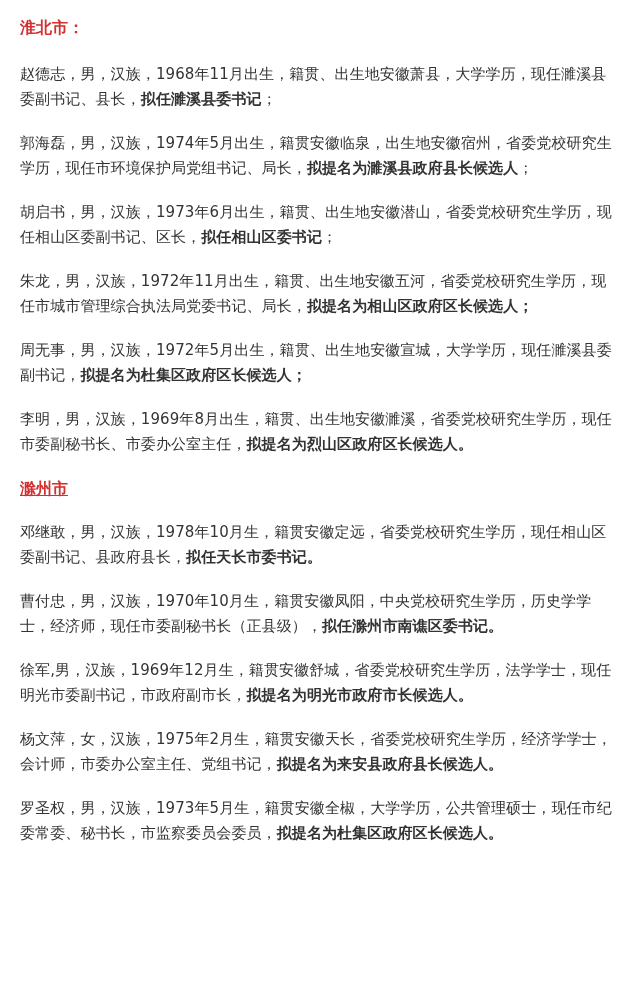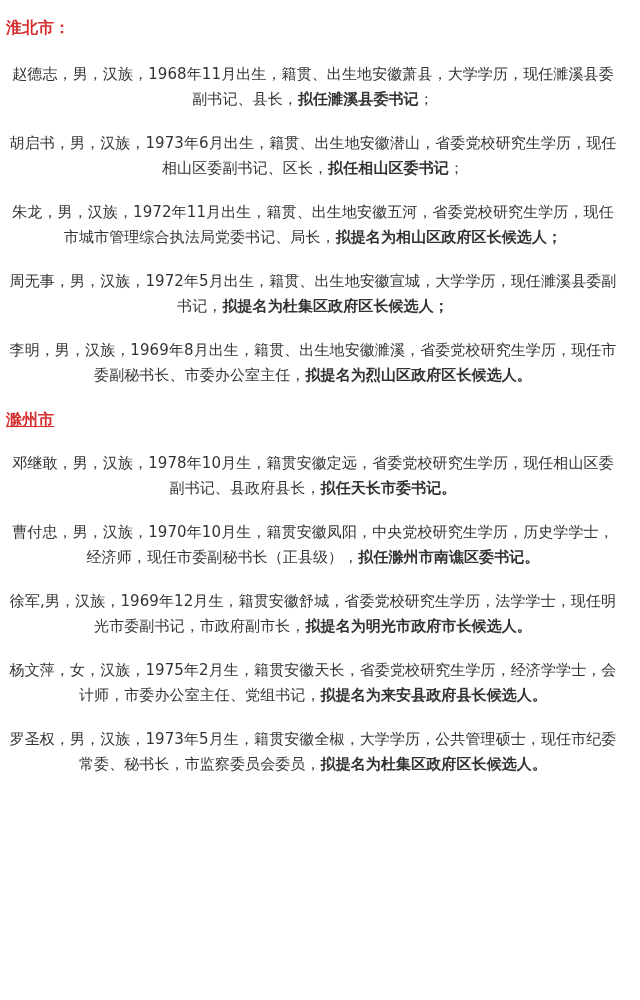--- a/index.html
+++ b/index.html
@@ -1,39 +1,39 @@
 <!DOCTYPE html>
 <html><head>
 <meta charset="utf-8">
 <style>
   html, body { margin: 0; padding: 0; background: #ffffff; }
   body {
     width: 640px; height: 1000px; overflow: hidden;
     font-family: "DejaVu Sans", "Liberation Sans", sans-serif;
     color: #333333;
   }
-  .page { padding: 12px 20px 0 6px; }
+  .page { padding: 12px 20px 0 20px; }
   .section-title {
     color: #d32f2f; font-weight: bold; font-size: 16px;
     line-height: 25px; margin: 3px 0 22px 0;
   }
   .entry {
     font-size: 15px; line-height: 25px; margin: 0 0 19px 0;
     letter-spacing: 0.1px;
-    text-align: center;
   }
   .entry .hl { font-weight: bold; color: #333; }
   .section-title.s2 { margin-top: 0; margin-bottom: 19px; text-decoration: underline; }
 </style>
 </head>
 <body>
 
 <div class="page" id="root">
     <div class="section-title">淮北市：</div>
     <p class="entry"><span>赵德志，男，汉族，1968年11月出生，籍贯、出生地安徽萧县，大学学历，现任濉溪县委副书记、县长，</span><span class="hl">拟任濉溪县委书记</span><span>；</span></p>
+    <p class="entry"><span>郭海磊，男，汉族，1974年5月出生，籍贯安徽临泉，出生地安徽宿州，省委党校研究生学历，现任市环境保护局党组书记、局长，</span><span class="hl">拟提名为濉溪县政府县长候选人</span><span>；</span></p>
     <p class="entry"><span>胡启书，男，汉族，1973年6月出生，籍贯、出生地安徽潜山，省委党校研究生学历，现任相山区委副书记、区长，</span><span class="hl">拟任相山区委书记</span><span>；</span></p>
     <p class="entry"><span>朱龙，男，汉族，1972年11月出生，籍贯、出生地安徽五河，省委党校研究生学历，现任市城市管理综合执法局党委书记、局长，</span><span class="hl">拟提名为相山区政府区长候选人；</span><span></span></p>
     <p class="entry"><span>周无事，男，汉族，1972年5月出生，籍贯、出生地安徽宣城，大学学历，现任濉溪县委副书记，</span><span class="hl">拟提名为杜集区政府区长候选人；</span><span></span></p>
     <p class="entry"><span>李明，男，汉族，1969年8月出生，籍贯、出生地安徽濉溪，省委党校研究生学历，现任市委副秘书长、市委办公室主任，</span><span class="hl">拟提名为烈山区政府区长候选人。</span><span></span></p>
     <div class="section-title s2">滁州市</div>
     <p class="entry"><span>邓继敢，男，汉族，1978年10月生，籍贯安徽定远，省委党校研究生学历，现任相山区委副书记、县政府县长，</span><span class="hl">拟任天长市委书记。</span><span></span></p>
     <p class="entry"><span>曹付忠，男，汉族，1970年10月生，籍贯安徽凤阳，中央党校研究生学历，历史学学士，经济师，现任市委副秘书长（正县级），</span><span class="hl">拟任滁州市南谯区委书记。</span><span></span></p>
     <p class="entry"><span>徐军,男，汉族，1969年12月生，籍贯安徽舒城，省委党校研究生学历，法学学士，现任明光市委副书记，市政府副市长，</span><span class="hl">拟提名为明光市政府市长候选人。</span><span></span></p>
     <p class="entry"><span>杨文萍，女，汉族，1975年2月生，籍贯安徽天长，省委党校研究生学历，经济学学士，会计师，市委办公室主任、党组书记，</span><span class="hl">拟提名为来安县政府县长候选人。</span><span></span></p>
     <p class="entry"><span>罗圣权，男，汉族，1973年5月生，籍贯安徽全椒，大学学历，公共管理硕士，现任市纪委常委、秘书长，市监察委员会委员，</span><span class="hl">拟提名为杜集区政府区长候选人。</span><span></span></p>

